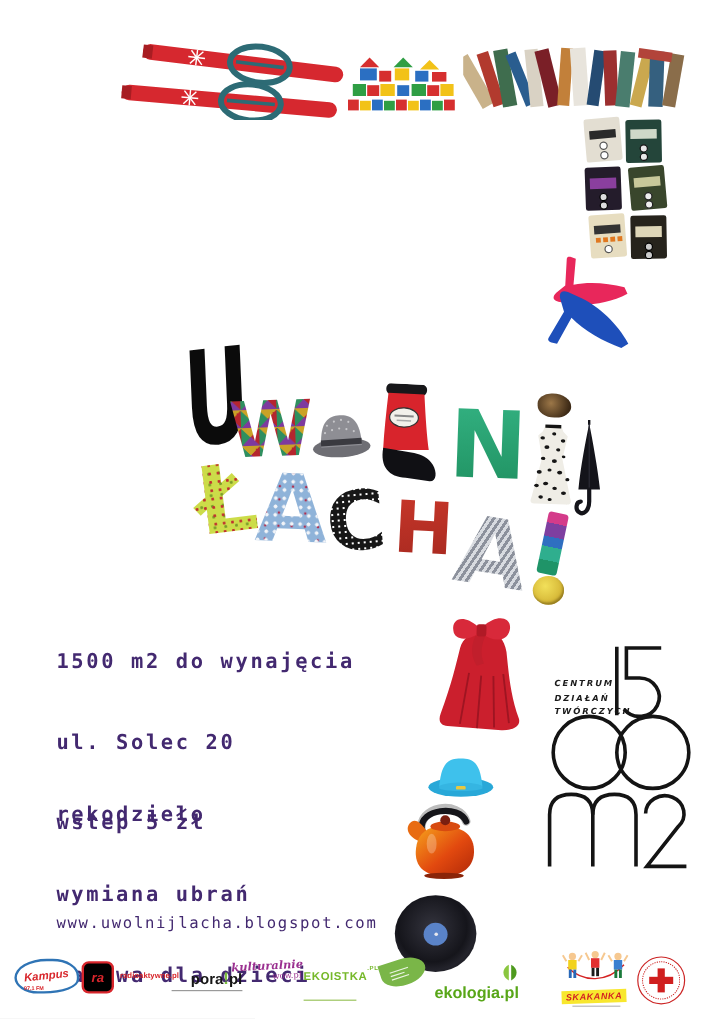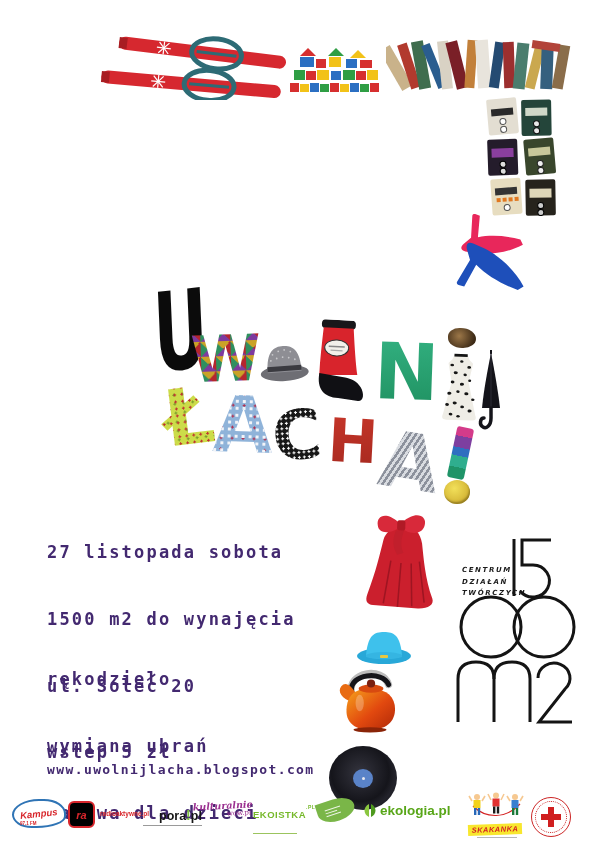--- a/index.html
+++ b/index.html
@@ -2,21 +2,21 @@
 <html><head>
 <meta charset="utf-8">
 <style>
   html,body{margin:0;padding:0;background:#e9e9e9;}
   .poster{position:relative;width:600px;height:849px;background:#ffffff;overflow:hidden;
           font-family:"DejaVu Sans", sans-serif;}
   .abs{position:absolute;}
   
   .ptext{font-family:"DejaVu Sans Mono", monospace;font-weight:bold;color:#432970;
          font-size:17px;letter-spacing:2.2px;line-height:22.2px;white-space:pre;}
-  .url{font-family:"DejaVu Sans Mono", monospace;font-weight:bold;color:#432970;
+  .url{font-family:"DejaVu Sans Mono", monospace;font-weight:normal;color:#432970;
        font-size:13px;letter-spacing:1.4px;text-align:right;}
   
   .tl{position:absolute;font-weight:bold;text-align:center;font-family:"DejaVu Sans", sans-serif;}
   .clip{-webkit-background-clip:text;background-clip:text;color:transparent;}
   .pat-patch{background-image:conic-gradient(from 45deg,#b5262e 0 25%,#7e3a9e 0 50%,#2f8f5f 0 75%,#caa227 0 100%);
              background-size:15px 15px;}
   .pat-green{background-image:linear-gradient(175deg,#34b383,#1e8f5f);}
   .pat-yellow{background-color:#ccdc49;
               background-image:radial-gradient(circle,#c03030 1px,transparent 1.4px),
                                radial-gradient(circle,#7a9e2a 1px,transparent 1.4px);
@@ -62,21 +62,21 @@
   .pora .bang{color:#7cbf3f;font-size:14px;}
   .kult{color:#9b3090;transform:rotate(-3deg);font-family:"DejaVu Serif", serif;}
   .kult .l1{font-style:italic;font-weight:bold;font-size:9.5px;}
   .kult .l2{font-size:7px;text-align:right;margin-top:-1px;}
   .ekoistka{color:#76b82a;font-weight:bold;font-size:9.5px;letter-spacing:.5px;}
   .ekoistka small{font-size:5px;vertical-align:top;}
   .eko-squig{width:44px;height:5px;border-bottom:1px solid #9bc45e;margin-top:6px;}
   .leaf{width:38px;height:22px;background:#7ab648;border-radius:0 50% 50% 50%;transform:rotate(-18deg);
         display:flex;flex-direction:column;justify-content:center;gap:2px;padding-left:8px;box-sizing:border-box;}
   .leaf i{display:block;width:16px;height:1px;background:rgba(255,255,255,.85);}
-  .ekologia{color:#58a618;font-weight:bold;font-size:13.5px;display:flex;align-items:flex-end;gap:2px;}
+  .ekologia{color:#58a618;font-weight:bold;font-size:13.5px;display:flex;align-items:flex-end;gap:2px;flex-direction:column;}
   .skak-band{width:54px;height:11px;background:#f8e72e;transform:rotate(-2deg);
              display:flex;align-items:center;justify-content:center;
              color:#d42222;font-weight:bold;font-style:italic;font-size:7.5px;letter-spacing:.5px;}
   .skak-url{width:40px;height:1px;background:#b8b8b8;margin:2px auto 0;}
   .pck{width:40px;height:40px;position:relative;}
   .pck .ring1{position:absolute;inset:0;border:1.5px solid #cc2525;border-radius:50%;}
   .pck .ring2{position:absolute;inset:4px;border:1px dotted #cc2525;border-radius:50%;}
   .pck .ch{position:absolute;left:10px;top:17px;width:20px;height:6px;background:#d01f1f;}
   .pck .cv{position:absolute;left:17px;top:10px;width:6px;height:20px;background:#d01f1f;}
 </style>
@@ -304,21 +304,20 @@
 
   <div class="tl clip pat-yellow" style="left:160px;top:376px;width:58px;height:82px;line-height:82px;font-size:78px;transform:rotate(-7deg);">Ł</div>
   <div class="tl clip pat-blue" style="left:212px;top:384px;width:62px;height:82px;line-height:82px;font-size:78px;transform:rotate(2deg);">A</div>
   <div class="tl clip pat-lace" style="left:270px;top:400px;width:54px;height:72px;line-height:72px;font-size:68px;transform:rotate(-5deg);">C</div>
   <div class="tl clip pat-red" style="left:324px;top:410px;width:58px;height:62px;line-height:62px;font-size:60px;transform:rotate(3deg);">H</div>
   <div class="tl clip pat-gray" style="left:378px;top:420px;width:64px;height:84px;line-height:84px;font-size:78px;transform:rotate(9deg);">A</div>
   <div class="abs bangbar" style="left:452px;top:427px;width:17px;height:52px;transform:rotate(12deg);"></div>
   <div class="abs bangdot" style="left:444px;top:480px;width:26px;height:24px;"></div>
 
   <div class="abs ptext" style="left:47px;top:497px;">
-    <div>27 listopada sobota</div>
     <div>1500 m2 do wynajęcia</div>
     <div>ul. Solec 20</div>
     <div>wstep 5 zł</div>
   </div>
   <div class="abs ptext" style="left:47px;top:624px;">
     <div>rękodzieło</div>
     <div>wymiana ubrań</div>
     <div>zabawa dla dzieci</div>
     
     

